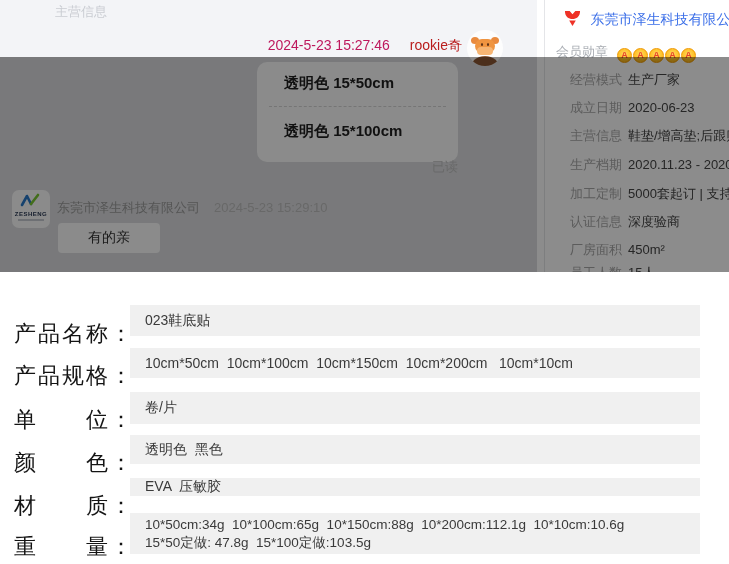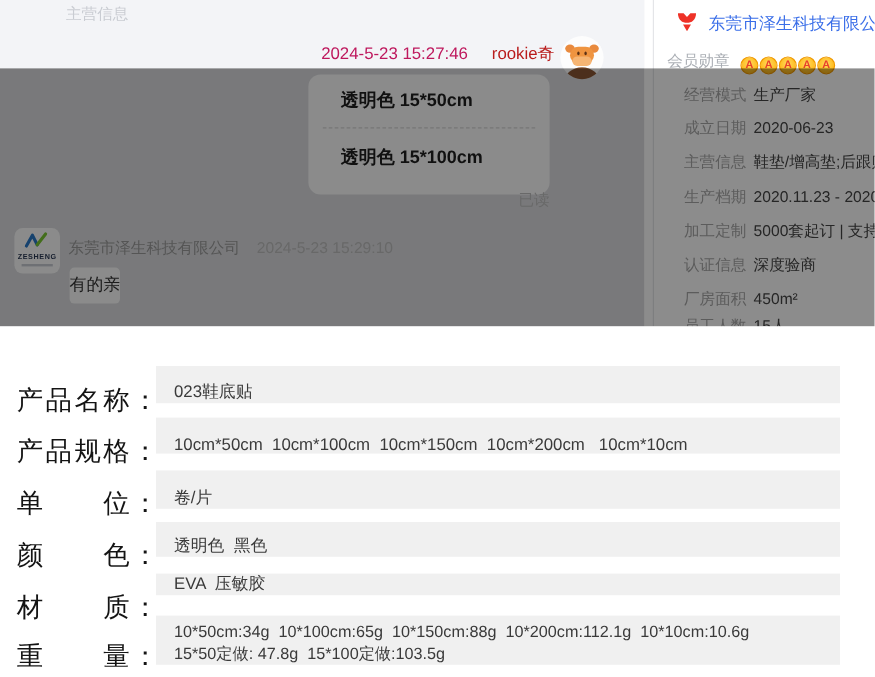--- a/index.html
+++ b/index.html
@@ -43,21 +43,21 @@
   
   .seller-avatar { position:absolute; left:12px; top:190px; width:38px; height:38px;
     border-radius:7px; background:#fdfdfd; overflow:hidden; text-align:center; }
   .seller-avatar svg { margin-top:3px; }
   .logo-name { font-size:6px; font-weight:bold; color:#2b3a55; letter-spacing:0.5px; line-height:6px; }
   .logo-slogan { margin:2px auto 0; width:26px; height:2px; background:#c9cdd4; }
   .msg-meta-left { position:absolute; left:57px; top:198px; white-space:nowrap; }
   .msg-meta-left .who { font-size:13px; color:#9b9b9b; margin-right:14px; }
   .msg-meta-left .ts { font-size:13px; color:#bdbdbd; }
   .bubble-left { position:absolute; left:58px; top:223px; background:#fdfdfd; border-radius:4px;
-    padding:6px 0; font-size:14px; color:#333333; white-space:nowrap; }
+    padding:6px 30px; font-size:14px; color:#333333; white-space:nowrap; }
 
   
   .sidebar { position:absolute; left:537px; top:0; width:192px; height:272px; background:#ffffff; overflow:hidden; }
   .sidebar-divider { position:absolute; left:7px; top:0; width:1px; height:272px; background:#e4e5e8; }
   .company-row { position:absolute; left:27px; top:10px; width:165px; white-space:nowrap; overflow:hidden; }
   .bull-icon { display:inline-block; vertical-align:-3px; }
   .company-name { font-size:14px; color:#3a6ee8; margin-left:5px; }
   .medal-row { position:absolute; left:19px; top:42px; white-space:nowrap; }
   .medal-label { font-size:13px; color:#aaaeb4; margin-right:9px; }
   .badge { display:inline-block; width:13px; height:13px; border-radius:50%;
@@ -74,21 +74,21 @@
   .dim-overlay { position:absolute; left:0; top:57px; width:729px; height:215px;
     background:rgba(0,0,0,0.45); z-index:10; pointer-events:none; }
 
   
   .product-section { position:absolute; left:0; top:272px; width:729px; height:292px; background:#ffffff; }
   .p-row { position:absolute; left:0; width:729px; }
   .p-label { position:absolute; left:14px; top:13px; font-size:22px; color:#141414;
     letter-spacing:2px; white-space:nowrap; }
   .p-box { position:absolute; left:130px; width:570px; background:#f0f0f0;
     font-size:14px; color:#3a3a3a; box-sizing:border-box; padding-left:15px;
-    display:flex; flex-direction:column; justify-content:flex-end; white-space:pre-wrap; }
+    display:flex; flex-direction:column; justify-content:center; white-space:pre-wrap; }
   .pr0 .p-label{line-height:31px;} .pr0 .p-box{top:0; height:31px;}
   .pr1 .p-label{line-height:30px;} .pr1 .p-box{top:0; height:30px;}
   .pr2 .p-label{line-height:29px;} .pr2 .p-box{top:0; height:32px;}
   .pr3 .p-label{line-height:29px;} .pr3 .p-box{top:0; height:29px;}
   .pr4 .p-label{line-height:29px;} .pr4 .p-box{top:0; height:18px;}
   .pr5 .p-label{line-height:41px;} .pr5 .p-box{top:0; height:41px; font-size:13.5px; line-height:1.32;}
   .pr0{top:33px;} .pr1{top:76px;} .pr2{top:120px;} .pr3{top:163px;} .pr4{top:206px;} .pr5{top:241px;}
 </style>
 </head>
 <body>

